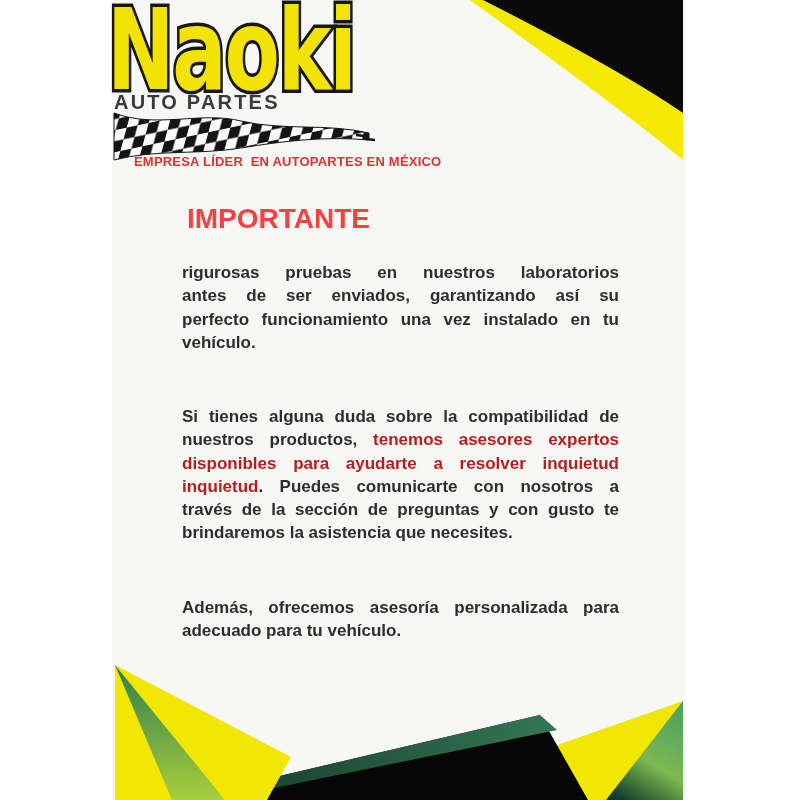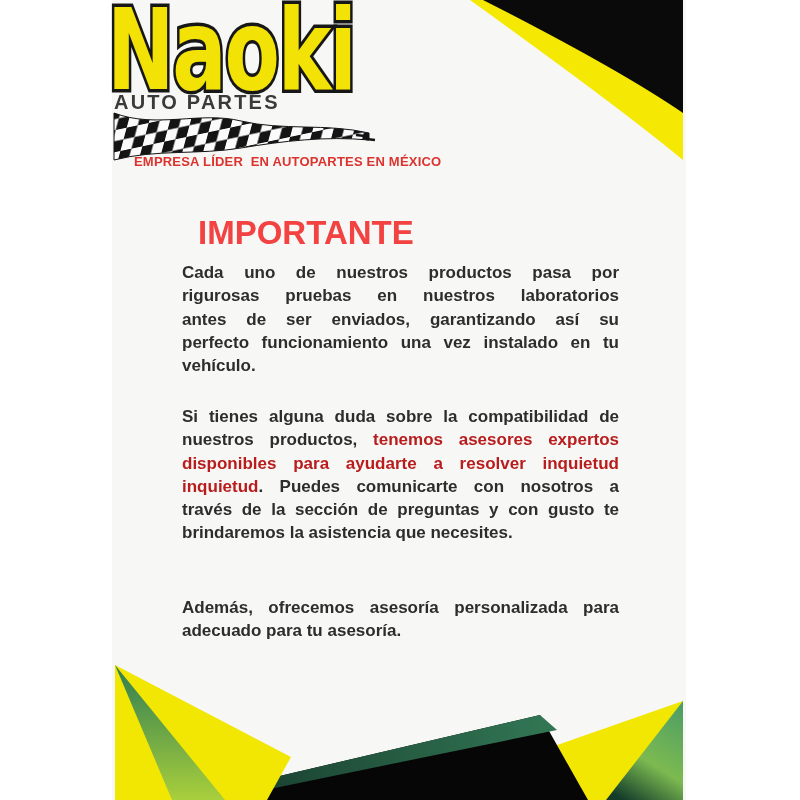--- a/index.html
+++ b/index.html
@@ -18,22 +18,22 @@
   .brand-sub{
     position:absolute;left:114px;top:91px;
     font-size:20px;font-weight:700;letter-spacing:2.2px;color:#3a3a3a;white-space:nowrap;}
   .flag{position:absolute;left:111px;top:109px;}
   .tagline{
     position:absolute;left:122px;top:154px;
     font-size:13px;font-weight:700;letter-spacing:0.2px;color:#dc332e;white-space:pre;margin-left:12px;}
 
   
   .heading{
-    position:absolute;left:182px;top:198px;margin:16px;
-    font-size:33px;font-weight:700;letter-spacing:0px;color:#f24242;white-space:nowrap;}
+    position:absolute;left:182px;top:198px;margin:5px;
+    font-size:28px;font-weight:700;letter-spacing:0px;color:#f24242;white-space:nowrap;}
   .para{position:absolute;left:182px;width:437px;
     font-size:17px;font-weight:700;color:#2d2d2d;line-height:23.3px;}
   .para.p1{top:261px;}
   .para.p2{top:405px;}
   .para.p3{top:596px;}
   .tline{text-align:justify;text-align-last:justify;}
   .tline.last{text-align-last:left;}
   .seg.dark{color:#2d2d2d;}
   .seg.red{color:#b91c1c;}
 </style>
@@ -91,33 +91,32 @@
       <path d="M3,4 C 45,20 90,2 130,12 C 172,22 215,14 258,24 L258,31 C 215,27 172,32 130,39 C 88,46 45,40 3,51 Z" fill="url(#chk)" stroke="#141414" stroke-width="1"></path>
       <path d="M245,26 l9,1 M255,30 l9,1" stroke="#141414" stroke-width="2.5" fill="none"></path>
     </svg>
 
     <div class="tagline">EMPRESA LÍDER  EN AUTOPARTES EN MÉXICO</div>
   </header>
 
   <main>
     <h1 class="heading">IMPORTANTE</h1>
     <div class="para p1">
-        <div class="tline"><span class="seg dark">Cada uno de nuestros productos pasa por</span></div>
         <div class="tline"><span class="seg dark">rigurosas pruebas en nuestros laboratorios</span></div>
         <div class="tline"><span class="seg dark">antes de ser enviados, garantizando así su</span></div>
         <div class="tline"><span class="seg dark">perfecto funcionamiento una vez instalado en tu</span></div>
         <div class="tline last"><span class="seg dark">vehículo.</span></div>
       </div>
     <div class="para p2">
         <div class="tline"><span class="seg dark">Si tienes alguna duda sobre la compatibilidad de</span></div>
         <div class="tline"><span class="seg dark">nuestros productos, </span><span class="seg red">tenemos asesores expertos</span></div>
         <div class="tline"><span class="seg red">disponibles para ayudarte a resolver inquietud</span></div>
         <div class="tline"><span class="seg red">inquietud</span><span class="seg dark">. Puedes comunicarte con nosotros a</span></div>
         <div class="tline"><span class="seg dark">través de la sección de preguntas y con gusto te</span></div>
         <div class="tline last"><span class="seg dark">brindaremos la asistencia que necesites.</span></div>
       </div>
     <div class="para p3">
         <div class="tline"><span class="seg dark">Además, ofrecemos asesoría personalizada para</span></div>
-        <div class="tline last"><span class="seg dark">adecuado para tu asesoría.</span></div>
+        <div class="tline last"><span class="seg dark">adecuado para tu vehículo.</span></div>
       </div>
   </main>
 
 </div>
 
 </body></html>

